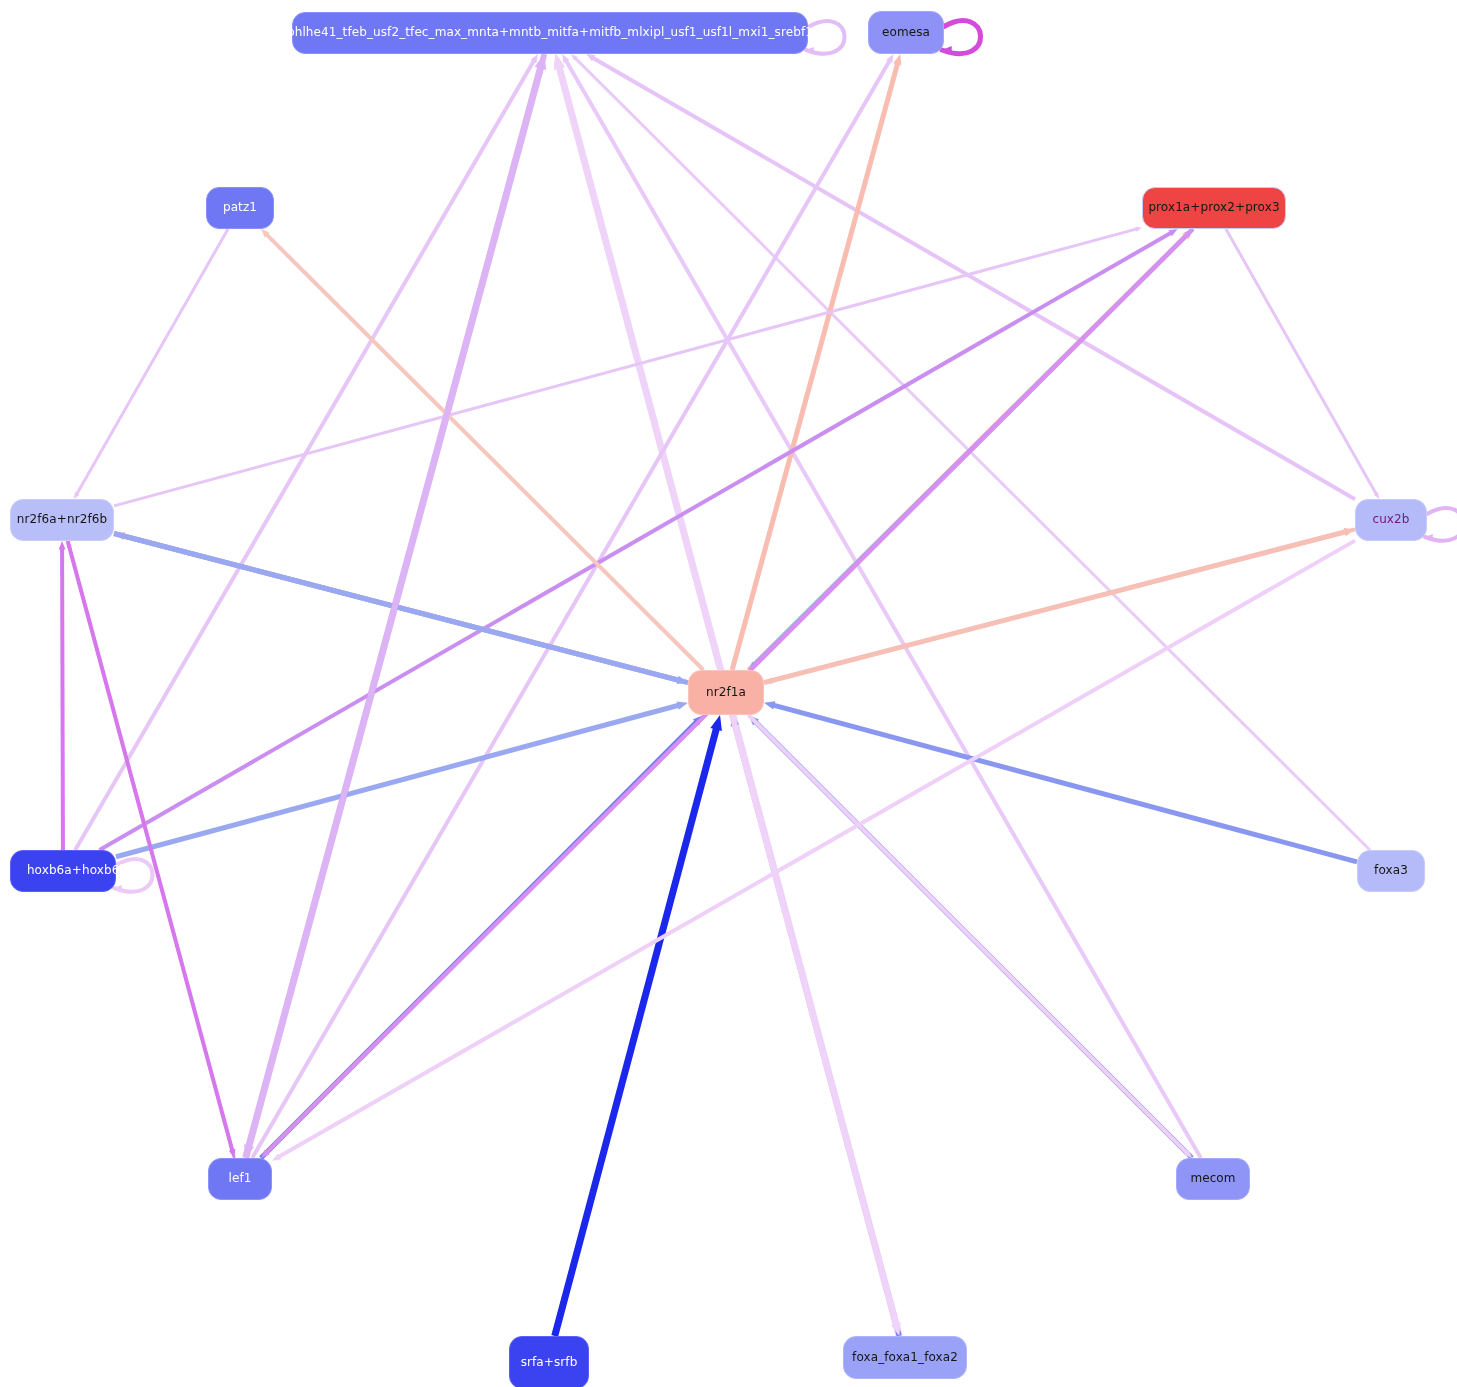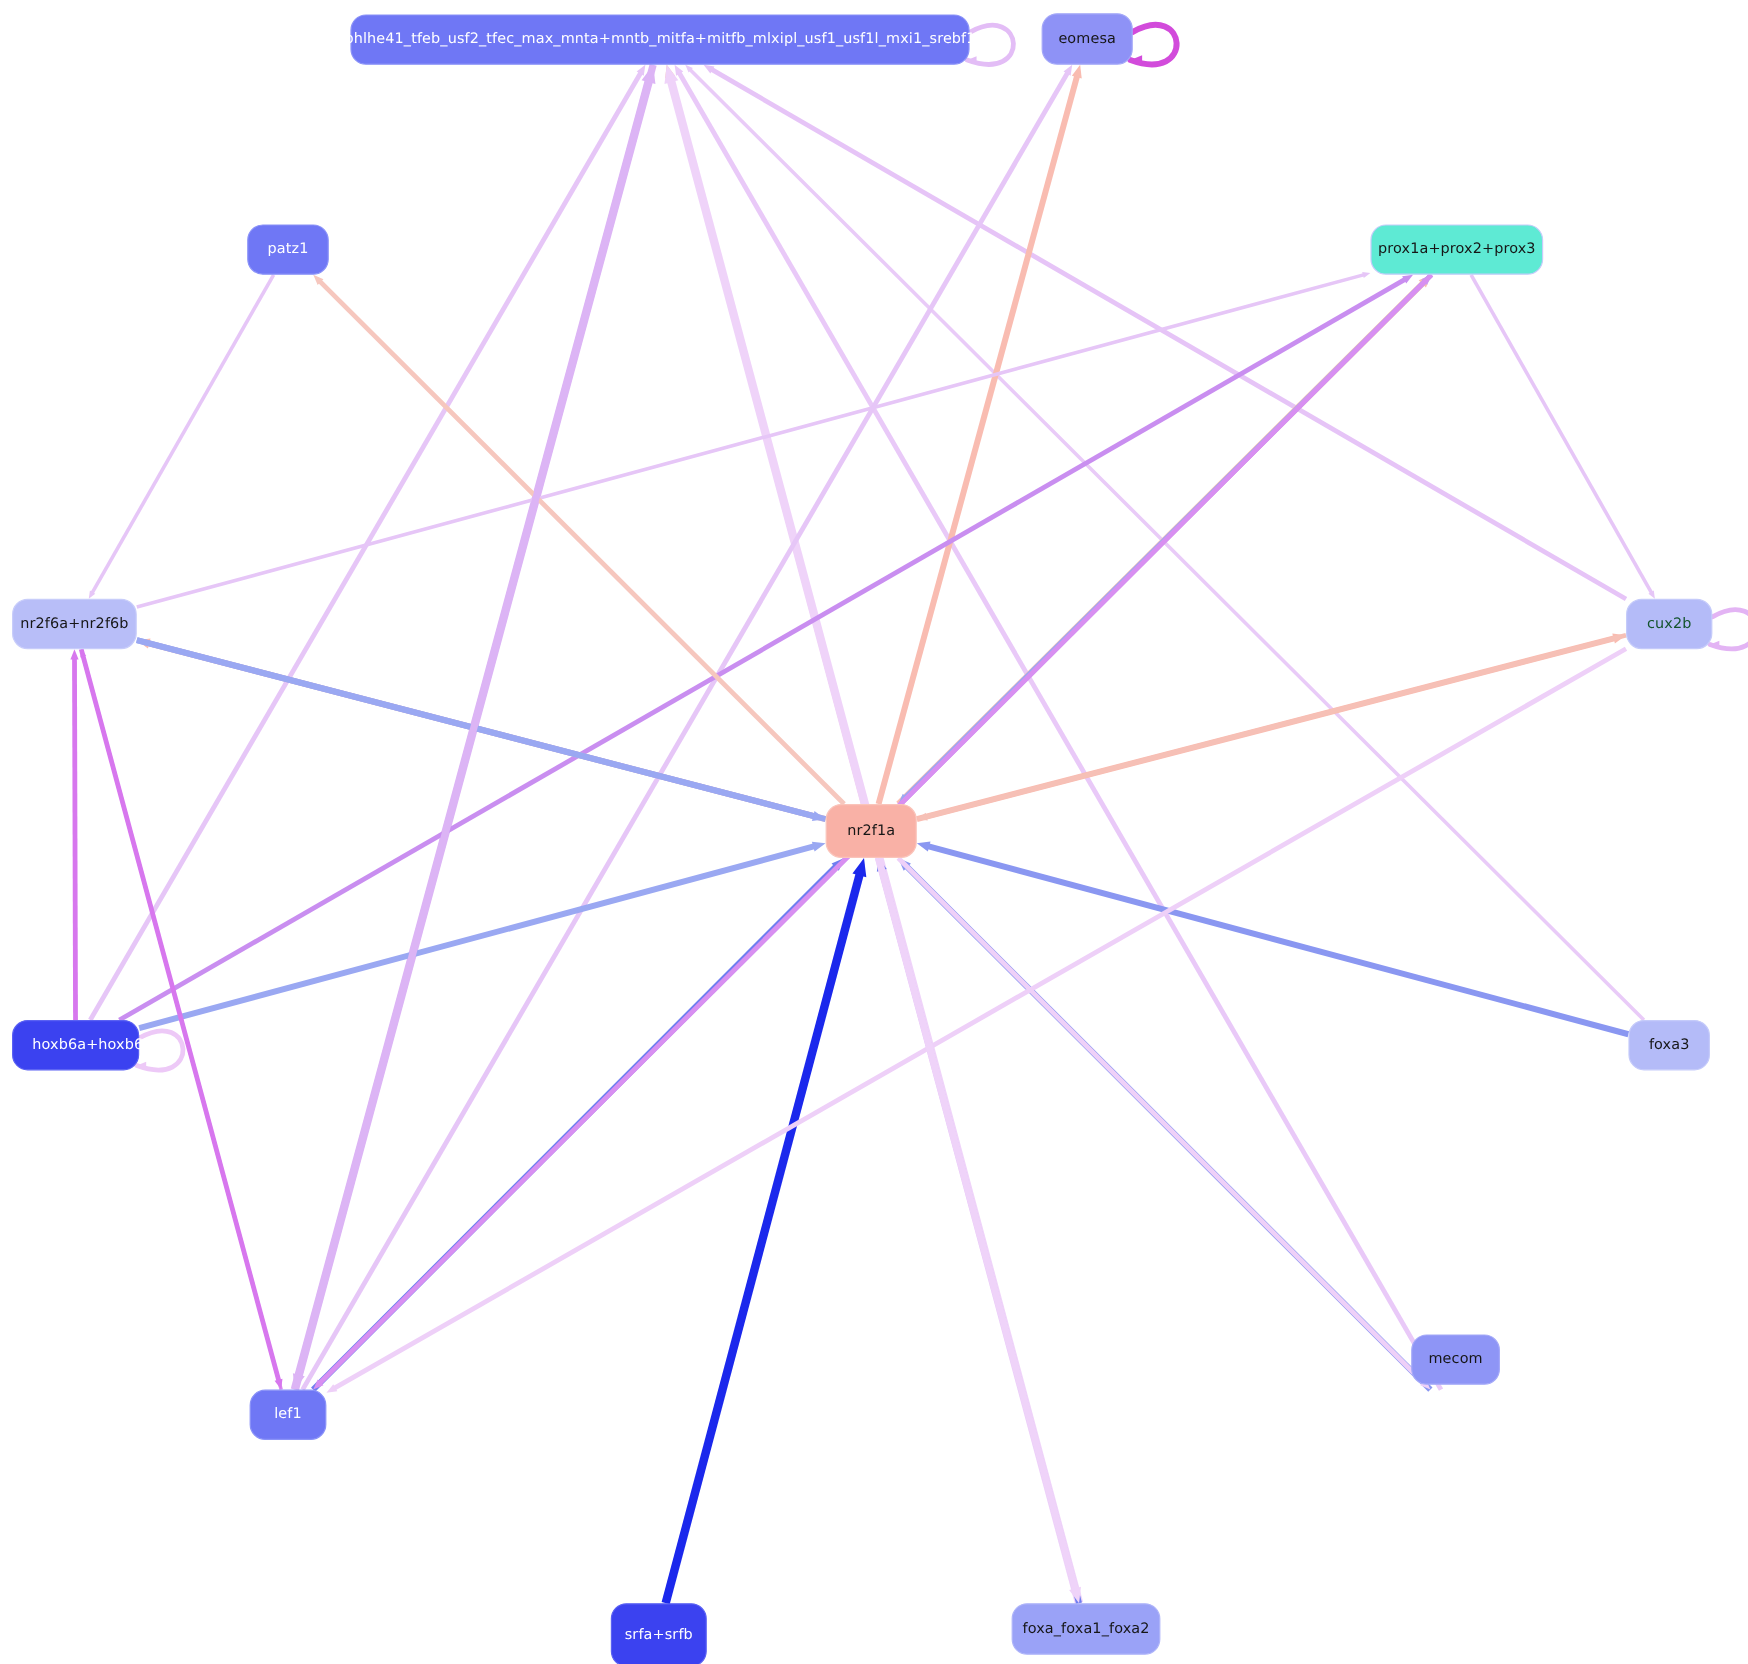--- a/index.html
+++ b/index.html
@@ -206,45 +206,45 @@
         <line x1="732.0563909774436" y1="715" x2="896.5225954787426" y2="1326.005731806502" stroke="#efd3f9" stroke-width="6" stroke-linecap="butt"></line>
         <polygon points="899.2127819548872,1336 890.9389690305228,1324.9553624010282 900.8245120965804,1322.2944417862548" fill="#efd3f9"></polygon>
       </g>
     </svg>
 <div class="node" style="left: 292px; top: 12px; width: 516px; height: 42px; background: rgb(111, 119, 245); color: rgb(255, 255, 255); border: 1px solid rgb(138, 146, 248);">
       <span class="node-label">bhlhe41_tfeb_usf2_tfec_max_mnta+mntb_mitfa+mitfb_mlxipl_usf1_usf1l_mxi1_srebf1</span>
     </div>
     <div class="node" style="left: 868px; top: 11px; width: 76px; height: 43px; background: rgb(142, 146, 246); color: rgb(22, 22, 22); border: 1px solid rgb(164, 168, 248);">
       <span class="node-label">eomesa</span>
     </div>
-    <div class="node" style="left: 1142px; top: 187px; width: 144px; height: 42px; background: #5eead4; color: rgb(22, 22, 22); border: 1px solid rgb(197, 203, 250);">
+    <div class="node" style="left: 1142px; top: 187px; width: 144px; height: 42px; background: #ef4444; color: rgb(22, 22, 22); border: 1px solid rgb(197, 203, 250);">
       <span class="node-label">prox1a+prox2+prox3</span>
     </div>
     <div class="node" style="left: 206px; top: 187px; width: 68px; height: 42px; background: rgb(111, 119, 245); color: rgb(255, 255, 255); border: 1px solid rgb(138, 146, 248);">
       <span class="node-label">patz1</span>
     </div>
     <div class="node" style="left: 10px; top: 499px; width: 104px; height: 42px; background: rgb(184, 190, 248); color: rgb(22, 22, 22); border: 1px solid rgb(200, 205, 250);">
       <span class="node-label">nr2f6a+nr2f6b</span>
     </div>
-    <div class="node" style="left: 1355px; top: 499px; width: 72px; height: 42px; background: rgb(180, 187, 248); color: #14532d; border: 1px solid rgb(197, 203, 250);">
+    <div class="node" style="left: 1355px; top: 499px; width: 72px; height: 42px; background: rgb(180, 187, 248); color: #701a75; border: 1px solid rgb(197, 203, 250);">
       <span class="node-label">cux2b</span>
     </div>
     <div class="node" style="left: 688px; top: 670px; width: 76px; height: 45px; background: rgb(249, 177, 166); color: rgb(22, 22, 22); border: 1px solid rgb(250, 196, 186); text-align: right;">
       <span class="node-label">nr2f1a</span>
     </div>
     <div class="node" style="left: 10px; top: 850px; width: 106px; height: 42px; background: rgb(59, 66, 240); color: rgb(255, 255, 255); border: 1px solid rgb(90, 97, 243); padding-left: 40px;">
       <span class="node-label">hoxb6a+hoxb6b</span>
     </div>
     <div class="node" style="left: 1357px; top: 850px; width: 68px; height: 42px; background: rgb(180, 187, 248); color: rgb(22, 22, 22); border: 1px solid rgb(197, 203, 250);">
       <span class="node-label">foxa3</span>
     </div>
     <div class="node" style="left: 208px; top: 1158px; width: 64px; height: 42px; background: rgb(111, 119, 245); color: rgb(255, 255, 255); border: 1px solid rgb(138, 146, 248);">
       <span class="node-label">lef1</span>
     </div>
-    <div class="node" style="left: 1176px; top: 1112px; width: 74px; height: 42px; background: rgb(142, 149, 246); color: rgb(22, 22, 22); border: 1px solid rgb(164, 169, 248);">
+    <div class="node" style="left: 1176px; top: 1158px; width: 74px; height: 42px; background: rgb(142, 149, 246); color: rgb(22, 22, 22); border: 1px solid rgb(164, 169, 248);">
       <span class="node-label">mecom</span>
     </div>
     <div class="node" style="left: 509px; top: 1336px; width: 80px; height: 53px; background: rgb(59, 66, 240); color: rgb(255, 255, 255); border: 1px solid rgb(90, 97, 243);">
       <span class="node-label">srfa+srfb</span>
     </div>
     <div class="node" style="left: 843px; top: 1336px; width: 124px; height: 43px; background: rgb(154, 162, 247); color: rgb(22, 22, 22); border: 1px solid rgb(174, 180, 249);">
       <span class="node-label">foxa_foxa1_foxa2</span>
     </div>
   </div>
 

